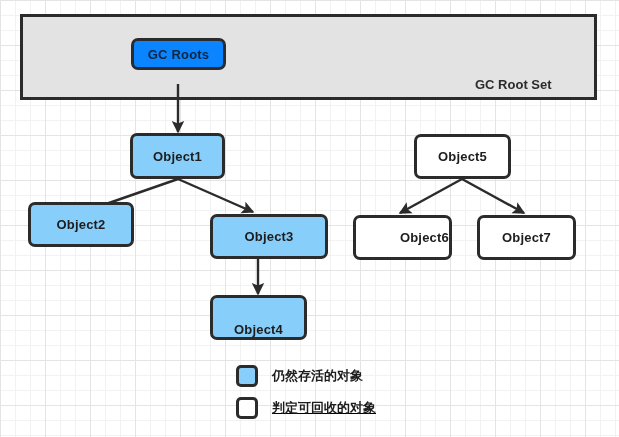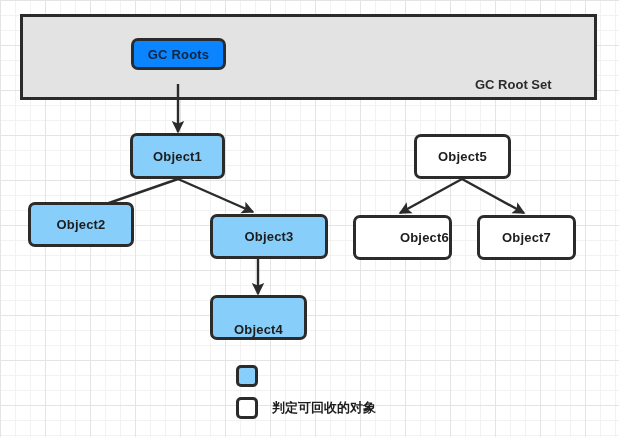--- a/index.html
+++ b/index.html
@@ -144,20 +144,21 @@
         <span>Object6</span>
       </div>
       <div class="node dead" style="left: 477px; top: 215px; width: 99px; height: 45px;">
         <span>Object7</span>
       </div>
     </div>
 
   <div id="legend-layer">
       <div class="legend-row" style="left: 236px; top: 365px;">
         <span class="legend-swatch" style="background-color: rgb(135, 206, 250);"></span>
+        <span class="legend-text">仍然存活的对象</span>
       </div>
-      <div class="legend-row" style="left: 236px; top: 397px;">
+      <div class="legend-row" style="left: 236px; top: 397px; text-decoration: underline;">
         <span class="legend-swatch" style="background-color: rgb(255, 255, 255);"></span>
         <span class="legend-text">判定可回收的对象</span>
       </div>
     </div>
 
 </div>
 
 </body></html>

